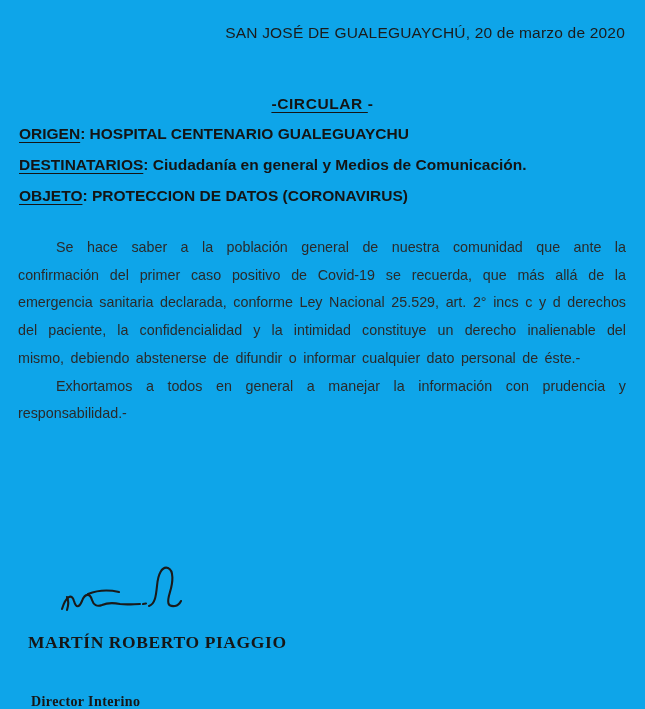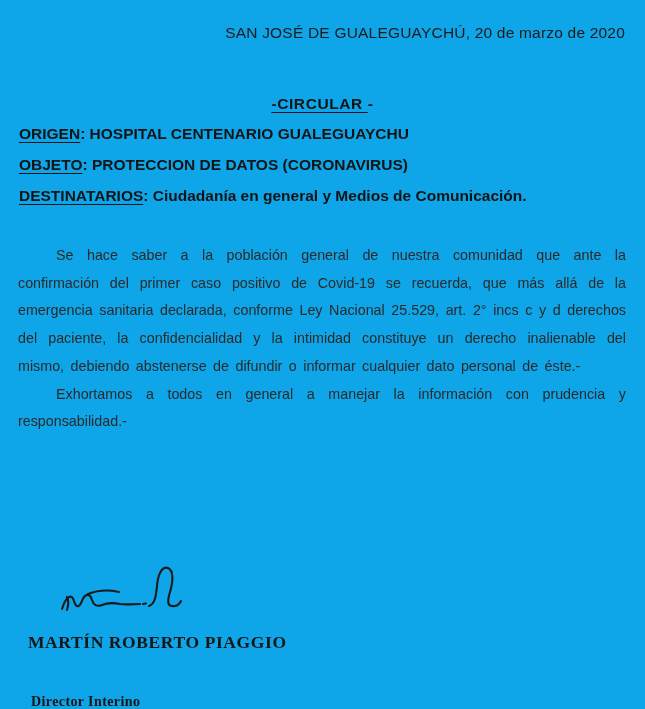--- a/index.html
+++ b/index.html
@@ -55,21 +55,21 @@
     height: 31px;
     line-height: 31px;
     white-space: nowrap;
   }
   .meta-line .u {
     text-decoration: underline;
     text-underline-offset: 3px;
   }
   .body-text {
     position: absolute;
-    top: 242px;
+    top: 234px;
     left: 18px;
     right: 19px;
     font-size: 14.3px;
     line-height: 27.7px;
     text-align: justify;
     color: #2a2a2a;
     word-spacing: 2.5px;
   }
   .body-text p {
     margin: 0;
@@ -120,24 +120,24 @@
 
   <div class="circular-title">
     <span class="u">-CIRCULAR </span><span>-</span>
   </div>
 
   <div class="meta-block">
     <div class="meta-line">
       <span class="u">ORIGEN</span><span>: HOSPITAL CENTENARIO GUALEGUAYCHU</span>
     </div>
     <div class="meta-line">
-      <span class="u">OBJETO</span><span>: PROTECCION DE DATOS (CORONAVIRUS)</span>
+      <span class="u">DESTINATARIOS</span><span>: Ciudadanía en general y Medios de Comunicación.</span>
     </div>
     <div class="meta-line">
-      <span class="u">DESTINATARIOS</span><span>: Ciudadanía en general y Medios de Comunicación.</span>
+      <span class="u">OBJETO</span><span>: PROTECCION DE DATOS (CORONAVIRUS)</span>
     </div>
   </div>
 
   <div class="body-text">
     <p>Se hace saber a la población general de nuestra comunidad que ante la confirmación del primer caso positivo de Covid-19 se recuerda, que más allá de la emergencia sanitaria declarada, conforme Ley Nacional 25.529, art. 2° incs c y d derechos del paciente, la confidencialidad y la intimidad constituye un derecho inalienable del mismo, debiendo abstenerse de difundir o informar cualquier dato personal de éste.-</p>
     <p>Exhortamos a todos en general a manejar la información con prudencia y responsabilidad.-</p>
   </div>
 
   <svg class="signature-svg" viewBox="0 0 130 58" xmlns="http://www.w3.org/2000/svg">
     <g fill="none" stroke="#1a1a1a" stroke-width="2.1" stroke-linecap="round" stroke-linejoin="round">

